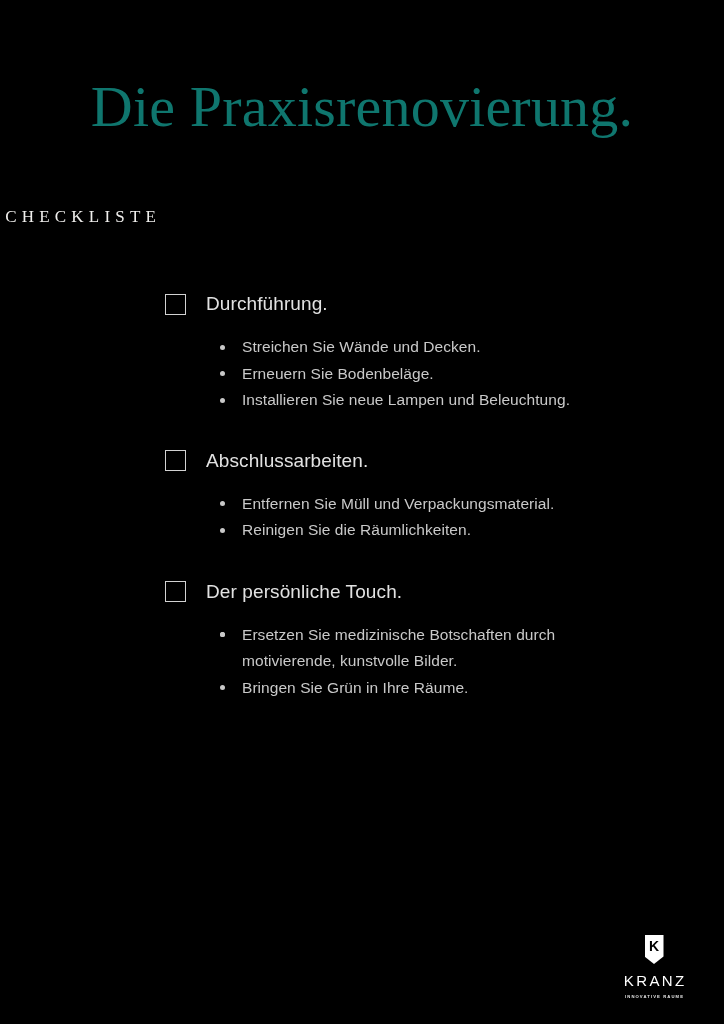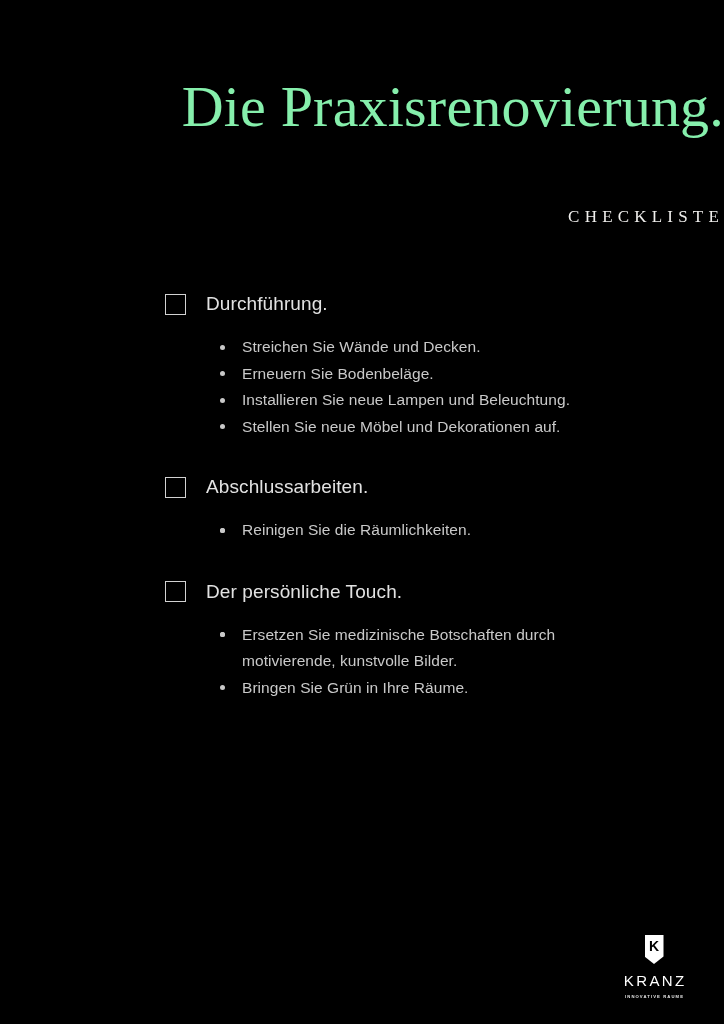--- a/index.html
+++ b/index.html
@@ -16,36 +16,36 @@
     font-family: "Liberation Sans", sans-serif;
     -webkit-font-smoothing: antialiased;
   }
 
   
   .title {
     position: absolute;
     top: 72px;
     left: 0;
     width: 724px;
-    text-align: right;
+    text-align: center;
     font-family: "Liberation Serif", "DejaVu Serif", serif;
     font-size: 58px;
     line-height: 70px;
     font-weight: 400;
-    color: #86efac;
+    color: #0f766e;
     letter-spacing: 0.2px;
   }
 
   
   .subtitle {
     position: absolute;
     top: 205px;
     left: 0;
     width: 724px;
-    text-align: right;
+    text-align: left;
     font-family: "Liberation Serif", "DejaVu Serif", serif;
     font-size: 17px;
     line-height: 24px;
     font-weight: 400;
     color: #f0efed;
     letter-spacing: 5.2px;
     text-indent: 5.2px;
   }
 
   
@@ -171,31 +171,30 @@
 
   <div class="section">
     <div class="section-head">
       <span class="checkbox"></span>
       <span class="section-title">Durchführung.</span>
     </div>
     <ul class="items">
       <li class="item"><span class="dot"></span><span>Streichen Sie Wände und Decken.</span></li>
       <li class="item"><span class="dot"></span><span>Erneuern Sie Bodenbeläge.</span></li>
       <li class="item"><span class="dot"></span><span>Installieren Sie neue Lampen und Beleuchtung.</span></li>
-      <li class="item"><span class="dot"></span><span>Stellen Sie neue Möbel und Dekorationen auf.</span></li>
     </ul>
   </div>
 
   <div class="section" style="margin-top:35px;">
     <div class="section-head">
       <span class="checkbox"></span>
       <span class="section-title">Abschlussarbeiten.</span>
     </div>
     <ul class="items">
-      <li class="item"><span class="dot"></span></li>
+      <li class="item"><span class="dot"></span><span>Entfernen Sie Müll und Verpackungsmaterial.</span></li>
       <li class="item"><span class="dot"></span><span>Reinigen Sie die Räumlichkeiten.</span></li>
     </ul>
   </div>
 
   <div class="section" style="margin-top:36px;">
     <div class="section-head">
       <span class="checkbox"></span>
       <span class="section-title">Der persönliche Touch.</span>
     </div>
     <ul class="items">

